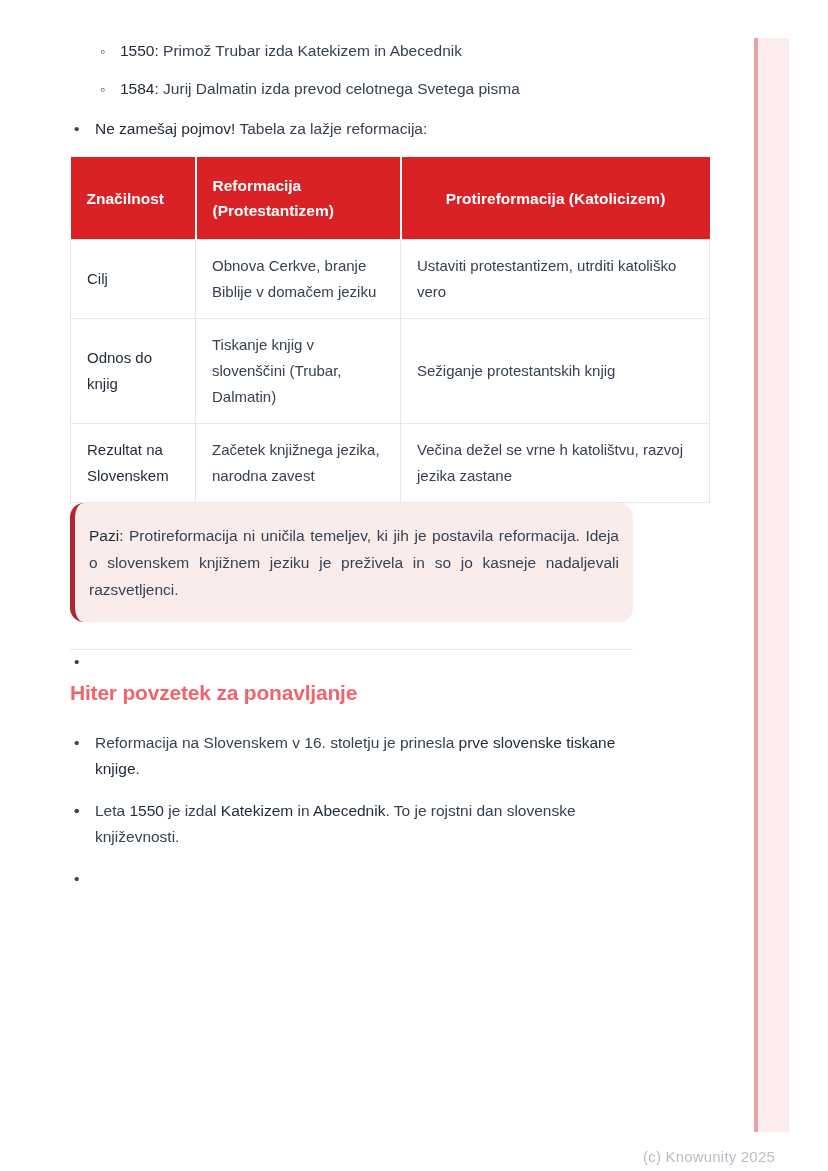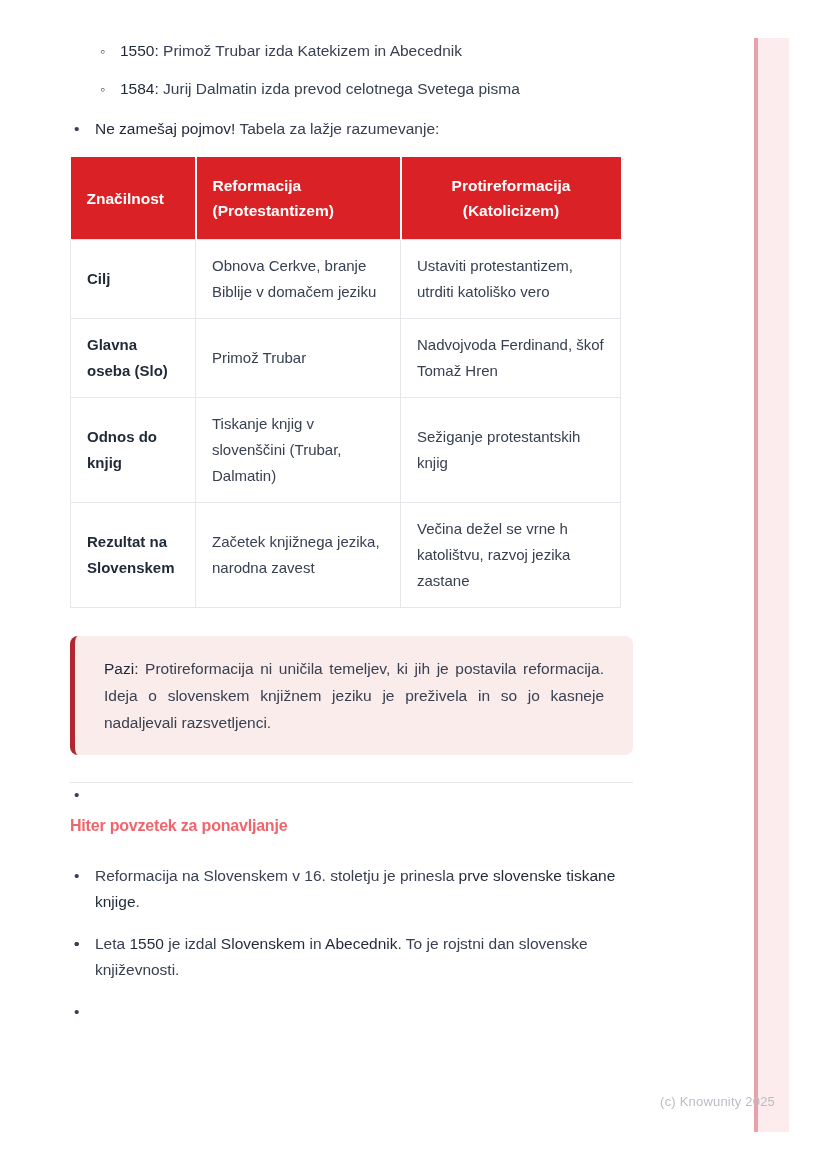--- a/index.html
+++ b/index.html
@@ -17,22 +17,22 @@
     position: absolute;
     top: 38px; right: 39px;
     width: 35px; height: 1094px;
     background: var(--stripe_fill, #fcecee);
     border-left: 4px solid var(--stripe_edge, #e7a1a9);
     z-index: 1;
   }
 
   .watermark {
     position: absolute;
-    top: 1094px; right: 53px;
-    font-size: 13px;
+    top: 1148px; right: 53px;
+    font-size: 15px;
     letter-spacing: 0.2px;
     color: var(--watermark, #b9bdc6);
     z-index: 2;
   }
 
   .content {
     position: absolute;
     left: 70px; top: 38px;
     width: 563px;
     z-index: 3;
@@ -44,21 +44,21 @@
 
   .subs li { padding-left: 50px; margin-bottom: 12px; }
   .subs .mk { position: absolute; left: 30px; top: 0; font-size: 14px; }
 
   .bullets li { padding-left: 25px; margin-bottom: 15px; }
   .bullets .mk { position: absolute; left: 4px; top: 0; }
 
   .intro-list { margin-top: 14px; }
 
   table.cmp {
-    width: 551px;
+    width: 640px;
     margin-top: 12px;
     border-collapse: collapse;
   }
   table.cmp col.c1 { width: 125px; }
   table.cmp col.c2 { width: 205px; }
   table.cmp thead th {
     background: var(--accent_red, #da2226);
     color: #ffffff;
     font-weight: 700;
     font-size: 15.5px;
@@ -71,48 +71,47 @@
   table.cmp thead th:last-child { border-right: none; text-align: center; }
   table.cmp tbody th, table.cmp tbody td {
     border: 1px solid var(--table_border, #e5e7eb);
     padding: 13px 16px;
     font-size: 15px;
     line-height: 26px;
     text-align: left;
     vertical-align: middle;
     background: #ffffff;
   }
-  table.cmp tbody th { font-weight: 700; color: var(--bold_text, #1f2937); }
+  table.cmp tbody th { font-weight: 400; color: var(--bold_text, #1f2937); }
   table.cmp tbody td { color: var(--body_text, #374151); }
 
   .callout {
-    margin-top: 28px;
     background: var(--callout_bg, #fbecec);
     border-left: 5px solid var(--callout_border, #b02730);
-    border-radius: 8px;
-    padding: 19px 29px;
+    border-radius: 14px;
+    padding: 19px 14px;
   }
   .callout p {
     margin: 0;
     font-size: 15.5px;
     line-height: 27px;
     text-align: justify;
   }
 
   .memory-list { margin-top: 27px; }
 
   hr.divider {
     border: none;
     border-top: 1px solid var(--divider, #e5e7eb);
     margin: 26px 0 0 0;
   }
 
   h2.summary-heading {
     margin: 29px 0 0 0;
-    font-size: 16px;
+    font-size: 21px;
     line-height: 28px;
     font-weight: 700;
     color: var(--heading_coral, #f2646c);
     letter-spacing: -0.2px;
   }
 
   .summary-list { margin-top: 23px; }
   .summary-list li { margin-bottom: 16px; }
 </style>
 </head>
@@ -132,21 +131,21 @@
 
       <li>
         <span class="mk">◦</span>
         <span class="txt"><b>1584:</b><span> Jurij Dalmatin izda prevod celotnega Svetega pisma</span></span>
       </li>
     </ul>
 
   <ul class="bullets intro-list">
     <li>
       <span class="mk">•</span>
-      <span class="txt"><b>Ne zamešaj pojmov!</b><span> Tabela za lažje razumevanje:</span></span>
+      <span class="txt"><b>Ne zamešaj pojmov!</b><span> Tabela za lažje reformacija:</span></span>
     </li>
   </ul>
 
   <table class="cmp">
     <colgroup>
         <col class="c1">
         <col class="c2">
         <col class="c3">
       </colgroup>
     <thead>
@@ -157,25 +156,20 @@
       </tr>
     </thead>
     <tbody>
 
         <tr>
           <th>Cilj</th>
           <td>Obnova Cerkve, branje Biblije v domačem jeziku</td>
           <td>Ustaviti protestantizem, utrditi katoliško vero</td>
         </tr>
 
-        <tr>
-          <th>Glavna oseba (Slo)</th>
-          <td>Primož Trubar</td>
-          <td>Nadvojvoda Ferdinand, škof Tomaž Hren</td>
-        </tr>
 
         <tr>
           <th>Odnos do knjig</th>
           <td>Tiskanje knjig v slovenščini (Trubar, Dalmatin)</td>
           <td>Sežiganje protestantskih knjig</td>
         </tr>
 
         <tr>
           <th>Rezultat na Slovenskem</th>
           <td>Začetek knjižnega jezika, narodna zavest</td>
@@ -204,21 +198,21 @@
         <span class="mk">•</span>
         <span class="txt"><span>Reformacija na Slovenskem v 16. stoletju je prinesla </span><b>prve slovenske tiskane knjige</b><span>.</span></span>
       </li>
 
       <li>
         <span class="mk">•</span>
       </li>
 
       <li>
         <span class="mk">•</span>
-        <span class="txt"><span>Leta </span><b>1550</b><span> je izdal </span><b>Slovenskem</b><span> in </span><b>Abecednik</b><span>. To je rojstni dan slovenske književnosti.</span></span>
+        <span class="txt"><span>Leta </span><b>1550</b><span> je izdal </span><b>Katekizem</b><span> in </span><b>Abecednik</b><span>. To je rojstni dan slovenske književnosti.</span></span>
       </li>
 
       <li>
         <span class="mk">•</span>
       </li>
     </ul>
 
 </div>
 
 </body></html>

